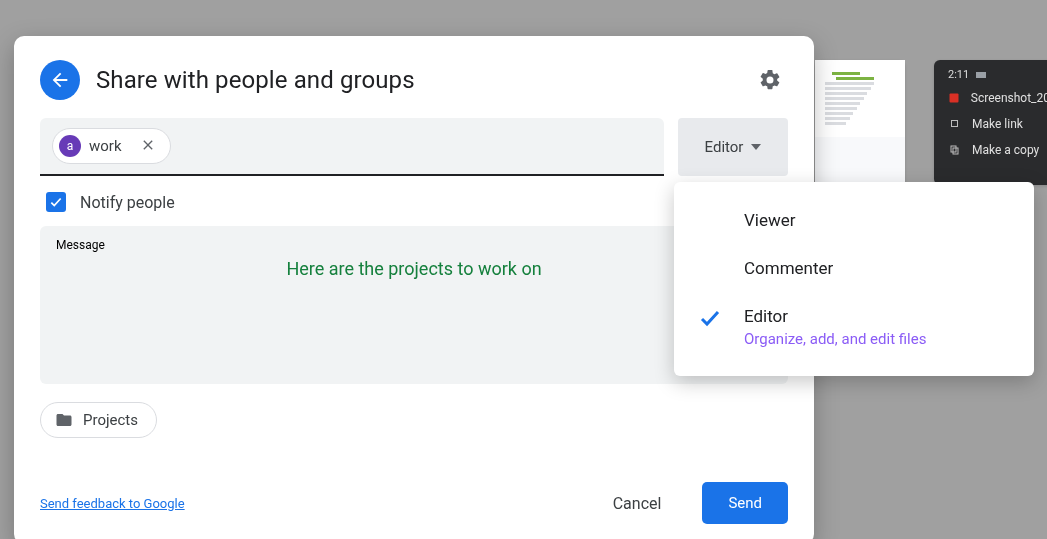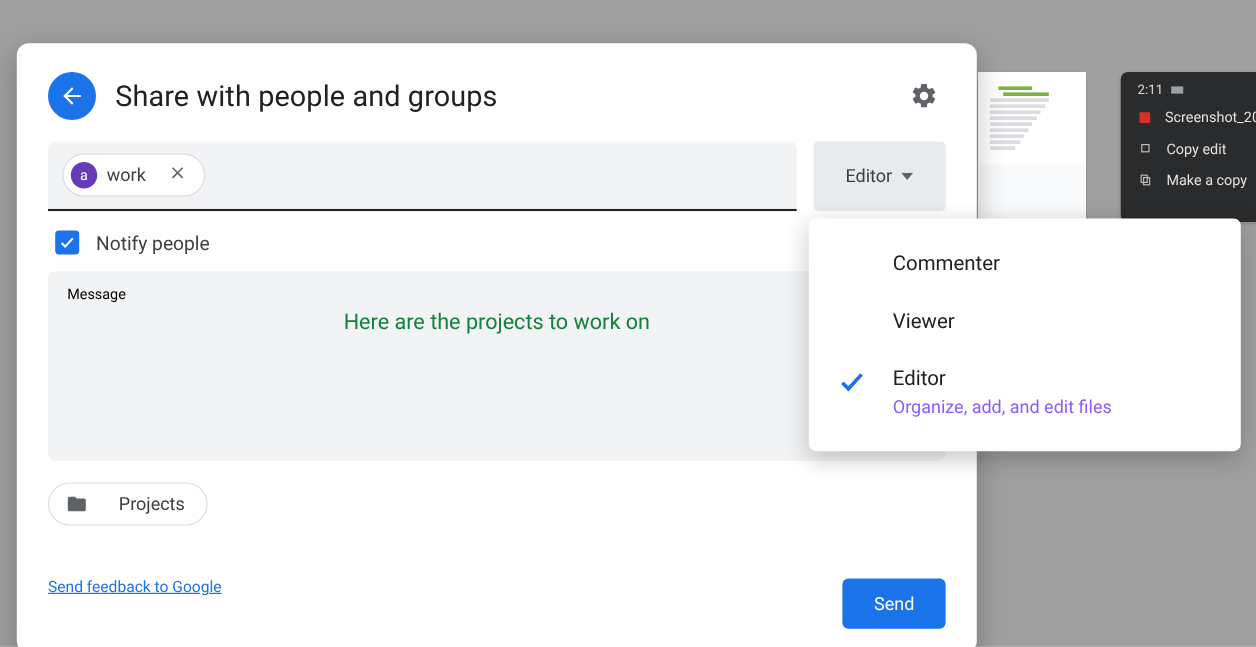--- a/index.html
+++ b/index.html
@@ -117,30 +117,30 @@
     height: 158px;
   }
   .msg-label { font-size: 12px; color:#000000; margin-bottom: 6px; }
   .msg-text {
     width:100%; border:none; background:transparent; outline:none;
     font-size: 18px; color:#15803d; resize:none; font-family: inherit; text-align: center;
   }
 
   .attach-row { margin-top: 18px; }
   .attach-chip {
-    display:inline-flex; align-items:center; gap:26px;
+    display:inline-flex; align-items:center; gap:10px;
     border: 1px solid #dadce0; border-radius: 20px;
     padding: 8px 18px 8px 14px;
     font-size: 15px; color:#3c4043;
   }
   .folder-ico { color:#5f6368; display:flex; }
 
   .footer {
     margin-top: auto;
-    display:flex; 
+    display:flex; align-items:center;
     padding-top: 16px;
     gap: 11px;
   }
   .feedback {
     font-size: 13px; color:#1a73e8; text-decoration: underline; cursor:pointer;
   }
   .spacer { flex:1; }
   .btn-text {
     font-size: 16px; color:#3c4043; padding: 10px 18px; cursor:pointer;
     border-radius:4px;
@@ -214,21 +214,21 @@
         </svg>
     </span>
     <span>Screenshot_20</span>
   </div>
   <div class="dark-row">
     <span class="ico">
       <svg width="12" height="12" viewBox="0 0 24 24" fill="none" stroke="#bdbdbd" stroke-width="2">
           <rect x="5" y="5" width="12" height="12"></rect>
         </svg>
     </span>
-    <span>Copy edit</span>
+    <span>Make link</span>
   </div>
   <div class="dark-row">
     <span class="ico">
       <svg width="12" height="12" viewBox="0 0 24 24" fill="none" stroke="#bdbdbd" stroke-width="2">
           <rect x="4" y="4" width="10" height="12"></rect>
           <rect x="8" y="8" width="10" height="12"></rect>
         </svg>
     </span>
     <span>Make a copy</span>
   </div>
@@ -291,36 +291,37 @@
             <path d="M10 4H4c-1.1 0-2 .9-2 2v12c0 1.1.9 2 2 2h16c1.1 0 2-.9 2-2V8c0-1.1-.9-2-2-2h-8l-2-2z"></path>
           </svg>
       </span>
       <span>Projects</span>
     </div>
   </div>
 
   <div class="footer">
     <span class="feedback">Send feedback to Google</span>
     <span class="spacer"></span>
+    <span class="btn-text">Cancel</span>
     <span class="btn-primary">Send</span>
   </div>
 
 </div>
 
 <div class="menu">
   <div class="menu-item">
     <div class="menu-check"></div>
     <div class="menu-text">
-      <div class="menu-title">Commenter</div>
+      <div class="menu-title">Viewer</div>
     </div>
   </div>
   <div class="menu-item">
     <div class="menu-check"></div>
     <div class="menu-text">
-      <div class="menu-title">Viewer</div>
+      <div class="menu-title">Commenter</div>
     </div>
   </div>
   <div class="menu-item">
     <div class="menu-check">
       <svg width="24" height="24" viewBox="0 0 24 24" fill="none" stroke="currentColor" stroke-width="3">
           <polyline points="4,13 9,18 20,6"></polyline>
         </svg>
     </div>
     <div class="menu-text">
       <div class="menu-title">Editor</div>

